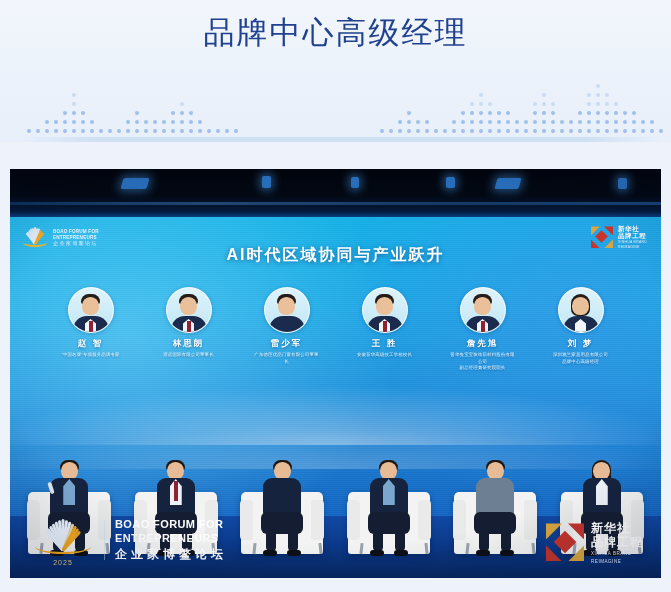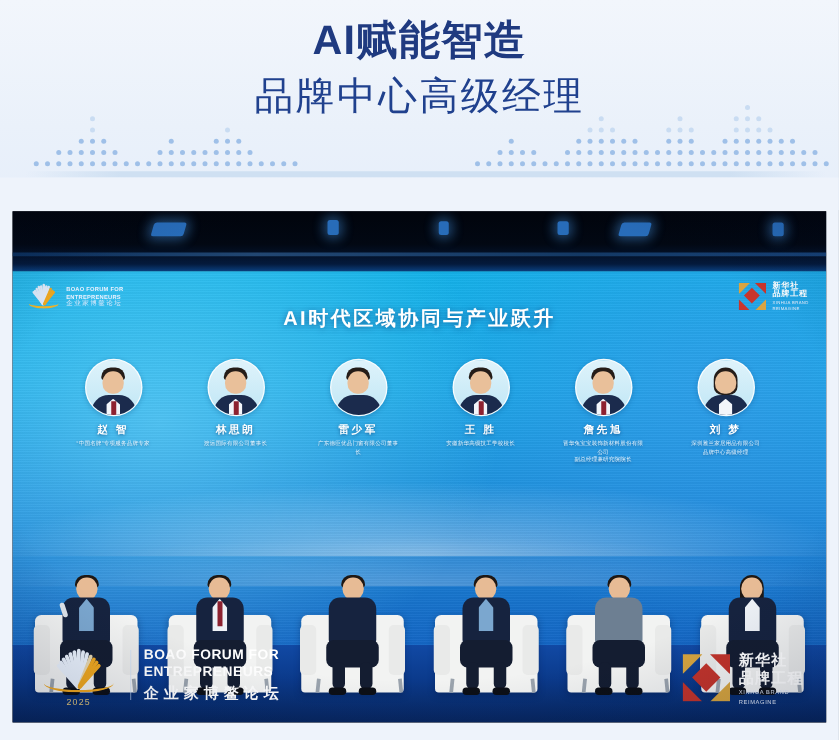--- a/index.html
+++ b/index.html
@@ -285,21 +285,20 @@
 </head>
 <body>
 
 <div class="header">
 
   <div class="dots left" id="dotsL"><div class="dotcol"><div class="dot" style="background: rgb(159, 192, 232);"></div></div><div class="dotcol"><div class="dot" style="background: rgb(159, 192, 232);"></div></div><div class="dotcol"><div class="dot" style="background: rgb(159, 192, 232);"></div><div class="dot" style="background: rgb(159, 192, 232);"></div></div><div class="dotcol"><div class="dot" style="background: rgb(159, 192, 232);"></div><div class="dot" style="background: rgb(159, 192, 232);"></div></div><div class="dotcol"><div class="dot" style="background: rgb(159, 192, 232);"></div><div class="dot" style="background: rgb(159, 192, 232);"></div><div class="dot" style="background: rgb(159, 192, 232);"></div></div><div class="dotcol"><div class="dot pale" style="background: rgb(201, 220, 242);"></div><div class="dot pale" style="background: rgb(201, 220, 242);"></div><div class="dot" style="background: rgb(159, 192, 232);"></div><div class="dot" style="background: rgb(159, 192, 232);"></div><div class="dot" style="background: rgb(159, 192, 232);"></div></div><div class="dotcol"><div class="dot" style="background: rgb(159, 192, 232);"></div><div class="dot" style="background: rgb(159, 192, 232);"></div><div class="dot" style="background: rgb(159, 192, 232);"></div></div><div class="dotcol"><div class="dot" style="background: rgb(159, 192, 232);"></div><div class="dot" style="background: rgb(159, 192, 232);"></div></div><div class="dotcol"><div class="dot" style="background: rgb(159, 192, 232);"></div></div><div class="dotcol"><div class="dot" style="background: rgb(159, 192, 232);"></div></div><div class="dotcol"><div class="dot" style="background: rgb(159, 192, 232);"></div></div><div class="dotcol"><div class="dot" style="background: rgb(159, 192, 232);"></div><div class="dot" style="background: rgb(159, 192, 232);"></div></div><div class="dotcol"><div class="dot" style="background: rgb(159, 192, 232);"></div><div class="dot" style="background: rgb(159, 192, 232);"></div><div class="dot" style="background: rgb(159, 192, 232);"></div></div><div class="dotcol"><div class="dot" style="background: rgb(159, 192, 232);"></div><div class="dot" style="background: rgb(159, 192, 232);"></div></div><div class="dotcol"><div class="dot" style="background: rgb(159, 192, 232);"></div><div class="dot" style="background: rgb(159, 192, 232);"></div></div><div class="dotcol"><div class="dot" style="background: rgb(159, 192, 232);"></div><div class="dot" style="background: rgb(159, 192, 232);"></div></div><div class="dotcol"><div class="dot" style="background: rgb(159, 192, 232);"></div><div class="dot" style="background: rgb(159, 192, 232);"></div><div class="dot" style="background: rgb(159, 192, 232);"></div></div><div class="dotcol"><div class="dot pale" style="background: rgb(201, 220, 242);"></div><div class="dot" style="background: rgb(159, 192, 232);"></div><div class="dot" style="background: rgb(159, 192, 232);"></div><div class="dot" style="background: rgb(159, 192, 232);"></div></div><div class="dotcol"><div class="dot" style="background: rgb(159, 192, 232);"></div><div class="dot" style="background: rgb(159, 192, 232);"></div><div class="dot" style="background: rgb(159, 192, 232);"></div></div><div class="dotcol"><div class="dot" style="background: rgb(159, 192, 232);"></div><div class="dot" style="background: rgb(159, 192, 232);"></div></div><div class="dotcol"><div class="dot" style="background: rgb(159, 192, 232);"></div></div><div class="dotcol"><div class="dot" style="background: rgb(159, 192, 232);"></div></div><div class="dotcol"><div class="dot" style="background: rgb(159, 192, 232);"></div></div><div class="dotcol"><div class="dot" style="background: rgb(159, 192, 232);"></div></div></div>
   <div class="dots right" id="dotsR"><div class="dotcol"><div class="dot" style="background: rgb(159, 192, 232);"></div></div><div class="dotcol"><div class="dot" style="background: rgb(159, 192, 232);"></div></div><div class="dotcol"><div class="dot" style="background: rgb(159, 192, 232);"></div><div class="dot" style="background: rgb(159, 192, 232);"></div></div><div class="dotcol"><div class="dot" style="background: rgb(159, 192, 232);"></div><div class="dot" style="background: rgb(159, 192, 232);"></div><div class="dot" style="background: rgb(159, 192, 232);"></div></div><div class="dotcol"><div class="dot" style="background: rgb(159, 192, 232);"></div><div class="dot" style="background: rgb(159, 192, 232);"></div></div><div class="dotcol"><div class="dot" style="background: rgb(159, 192, 232);"></div><div class="dot" style="background: rgb(159, 192, 232);"></div></div><div class="dotcol"><div class="dot" style="background: rgb(159, 192, 232);"></div></div><div class="dotcol"><div class="dot" style="background: rgb(159, 192, 232);"></div></div><div class="dotcol"><div class="dot" style="background: rgb(159, 192, 232);"></div><div class="dot" style="background: rgb(159, 192, 232);"></div></div><div class="dotcol"><div class="dot" style="background: rgb(159, 192, 232);"></div><div class="dot" style="background: rgb(159, 192, 232);"></div><div class="dot" style="background: rgb(159, 192, 232);"></div></div><div class="dotcol"><div class="dot pale" style="background: rgb(201, 220, 242);"></div><div class="dot" style="background: rgb(159, 192, 232);"></div><div class="dot" style="background: rgb(159, 192, 232);"></div><div class="dot" style="background: rgb(159, 192, 232);"></div></div><div class="dotcol"><div class="dot pale" style="background: rgb(201, 220, 242);"></div><div class="dot pale" style="background: rgb(201, 220, 242);"></div><div class="dot" style="background: rgb(159, 192, 232);"></div><div class="dot" style="background: rgb(159, 192, 232);"></div><div class="dot" style="background: rgb(159, 192, 232);"></div></div><div class="dotcol"><div class="dot pale" style="background: rgb(201, 220, 242);"></div><div class="dot" style="background: rgb(159, 192, 232);"></div><div class="dot" style="background: rgb(159, 192, 232);"></div><div class="dot" style="background: rgb(159, 192, 232);"></div></div><div class="dotcol"><div class="dot" style="background: rgb(159, 192, 232);"></div><div class="dot" style="background: rgb(159, 192, 232);"></div><div class="dot" style="background: rgb(159, 192, 232);"></div></div><div class="dotcol"><div class="dot" style="background: rgb(159, 192, 232);"></div><div class="dot" style="background: rgb(159, 192, 232);"></div><div class="dot" style="background: rgb(159, 192, 232);"></div></div><div class="dotcol"><div class="dot" style="background: rgb(159, 192, 232);"></div><div class="dot" style="background: rgb(159, 192, 232);"></div></div><div class="dotcol"><div class="dot" style="background: rgb(159, 192, 232);"></div><div class="dot" style="background: rgb(159, 192, 232);"></div></div><div class="dotcol"><div class="dot pale" style="background: rgb(201, 220, 242);"></div><div class="dot" style="background: rgb(159, 192, 232);"></div><div class="dot" style="background: rgb(159, 192, 232);"></div><div class="dot" style="background: rgb(159, 192, 232);"></div></div><div class="dotcol"><div class="dot pale" style="background: rgb(201, 220, 242);"></div><div class="dot pale" style="background: rgb(201, 220, 242);"></div><div class="dot" style="background: rgb(159, 192, 232);"></div><div class="dot" style="background: rgb(159, 192, 232);"></div><div class="dot" style="background: rgb(159, 192, 232);"></div></div><div class="dotcol"><div class="dot pale" style="background: rgb(201, 220, 242);"></div><div class="dot" style="background: rgb(159, 192, 232);"></div><div class="dot" style="background: rgb(159, 192, 232);"></div><div class="dot" style="background: rgb(159, 192, 232);"></div></div><div class="dotcol"><div class="dot" style="background: rgb(159, 192, 232);"></div><div class="dot" style="background: rgb(159, 192, 232);"></div></div><div class="dotcol"><div class="dot" style="background: rgb(159, 192, 232);"></div><div class="dot" style="background: rgb(159, 192, 232);"></div></div><div class="dotcol"><div class="dot" style="background: rgb(159, 192, 232);"></div><div class="dot" style="background: rgb(159, 192, 232);"></div><div class="dot" style="background: rgb(159, 192, 232);"></div></div><div class="dotcol"><div class="dot pale" style="background: rgb(201, 220, 242);"></div><div class="dot pale" style="background: rgb(201, 220, 242);"></div><div class="dot" style="background: rgb(159, 192, 232);"></div><div class="dot" style="background: rgb(159, 192, 232);"></div><div class="dot" style="background: rgb(159, 192, 232);"></div></div><div class="dotcol"><div class="dot pale" style="background: rgb(201, 220, 242);"></div><div class="dot pale" style="background: rgb(201, 220, 242);"></div><div class="dot pale" style="background: rgb(201, 220, 242);"></div><div class="dot" style="background: rgb(159, 192, 232);"></div><div class="dot" style="background: rgb(159, 192, 232);"></div><div class="dot" style="background: rgb(159, 192, 232);"></div></div><div class="dotcol"><div class="dot pale" style="background: rgb(201, 220, 242);"></div><div class="dot pale" style="background: rgb(201, 220, 242);"></div><div class="dot" style="background: rgb(159, 192, 232);"></div><div class="dot" style="background: rgb(159, 192, 232);"></div><div class="dot" style="background: rgb(159, 192, 232);"></div></div><div class="dotcol"><div class="dot pale" style="background: rgb(201, 220, 242);"></div><div class="dot" style="background: rgb(159, 192, 232);"></div><div class="dot" style="background: rgb(159, 192, 232);"></div><div class="dot" style="background: rgb(159, 192, 232);"></div></div><div class="dotcol"><div class="dot" style="background: rgb(159, 192, 232);"></div><div class="dot" style="background: rgb(159, 192, 232);"></div><div class="dot" style="background: rgb(159, 192, 232);"></div></div><div class="dotcol"><div class="dot" style="background: rgb(159, 192, 232);"></div><div class="dot" style="background: rgb(159, 192, 232);"></div><div class="dot" style="background: rgb(159, 192, 232);"></div></div><div class="dotcol"><div class="dot" style="background: rgb(159, 192, 232);"></div><div class="dot" style="background: rgb(159, 192, 232);"></div></div><div class="dotcol"><div class="dot" style="background: rgb(159, 192, 232);"></div><div class="dot" style="background: rgb(159, 192, 232);"></div></div><div class="dotcol"><div class="dot" style="background: rgb(159, 192, 232);"></div></div></div>
   <div class="baseline"></div>
 
   <div class="title-wrap">
-    <div class="title-main">AI赋能智造</div>
     <div class="title-sub">品牌中心高级经理</div>
   </div>
   <div class="header-fade"></div>
 </div>
 
 <div class="photo">
 
   <div class="ceiling"></div>
   <div class="truss"></div>
   <div class="light" style="left:112px;top:9px;width:26px;height:11px;transform:skewX(-16deg);"></div>

